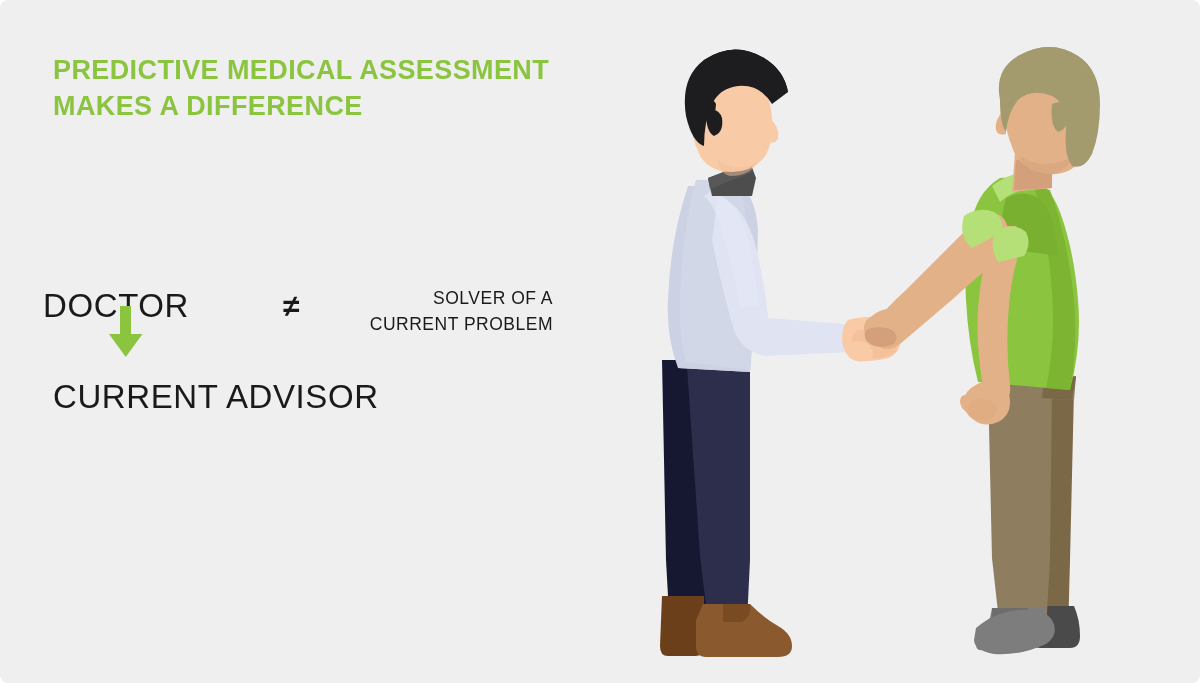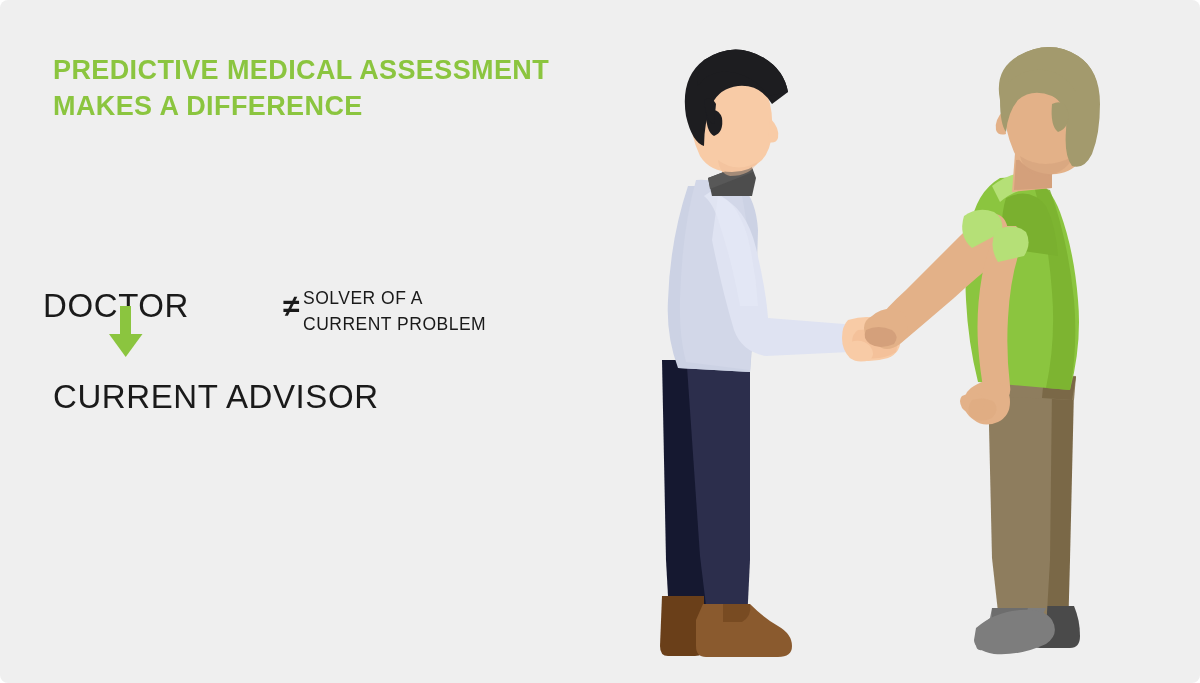--- a/index.html
+++ b/index.html
@@ -69,20 +69,21 @@
   #term-b {
     position: absolute;
     left: 260px;
     top: 1px;
     width: 250px;
     font-size: 17.5px;
     line-height: 1.46;
     letter-spacing: 0.5px;
     color: #1a1a1a;
     white-space: pre-line;
+    text-align: right;
   }
 
   #arrow {
     position: absolute;
     left: 104px;
     top: 306px;
     width: 44px;
     height: 52px;
   }
 

